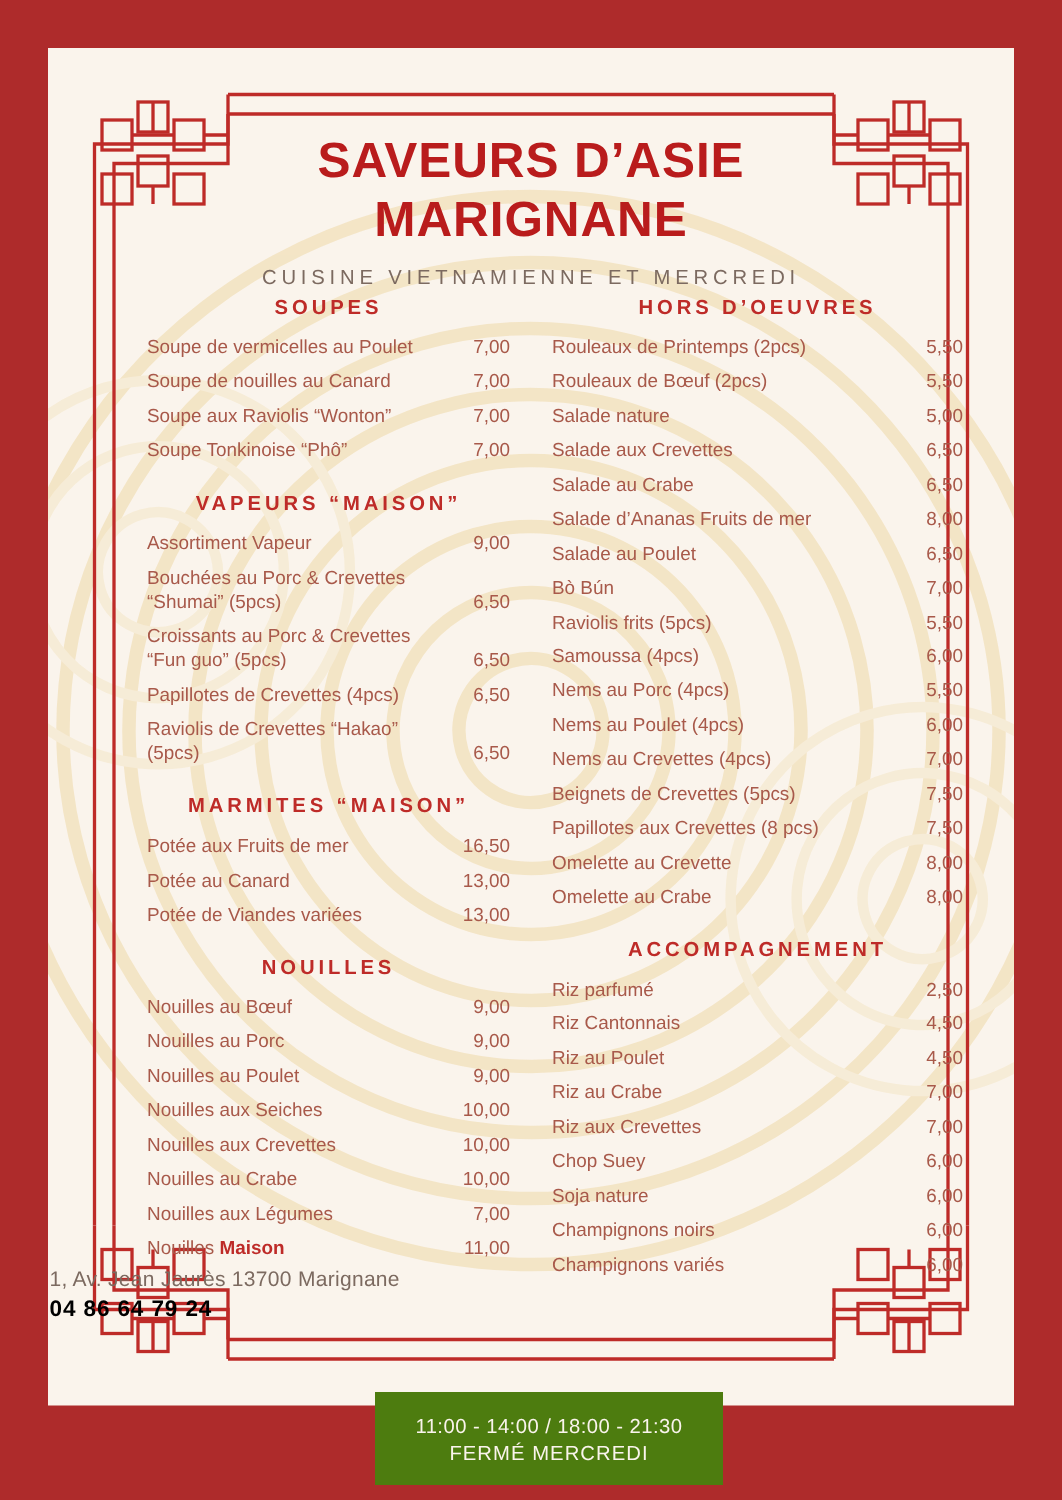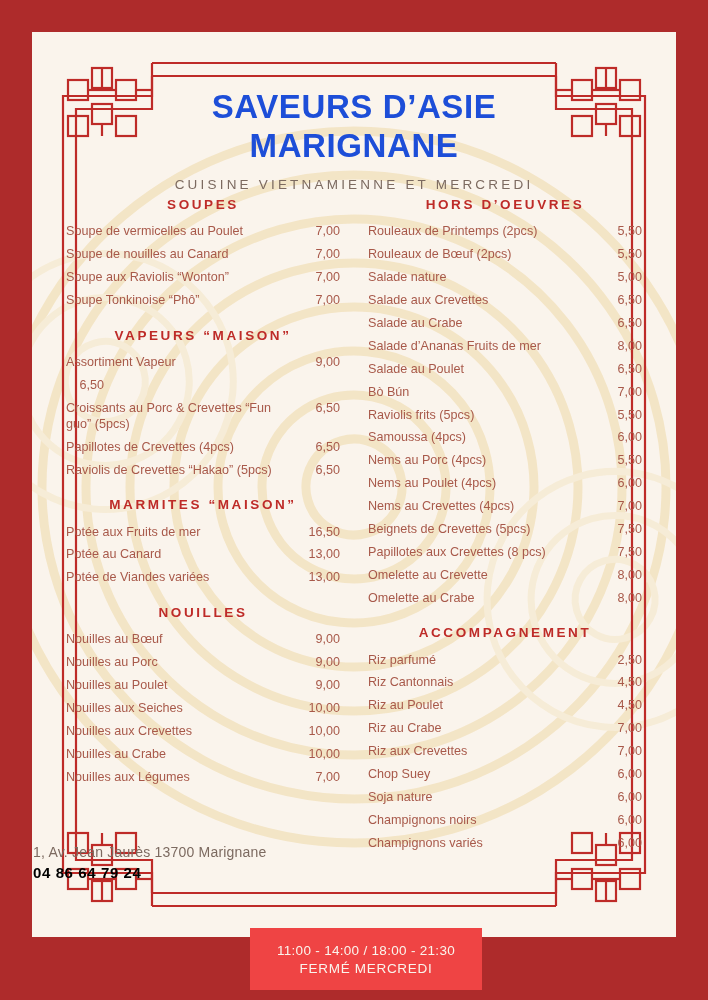--- a/index.html
+++ b/index.html
@@ -40,21 +40,21 @@
   .frame {
     position: absolute;
     left: 24px; top: 24px;
     width: 596px; height: 857px;
     pointer-events: none;
   }
 
   
   .header { position: absolute; left: 0; right: 0; top: 56px; text-align: center; }
   .title {
-    color: #1d4ed8;
+    color: #b91c1c;
     font-size: 33px;
     font-weight: bold;
     letter-spacing: .6px;
     line-height: 1.17;
   }
   .subtitle {
     margin-top: 12px;
     color: #7C6A60;
     font-size: 13.5px;
     letter-spacing: 3.2px;
@@ -62,37 +62,37 @@
   }
 
   
   .columns {
     position: absolute;
     left: 0; right: 0; top: 165px;
     display: flex;
     padding: 0 34px;
   }
   .col { width: 50%; }
-  .col-left  { padding-right: 14px; }
+  .col-left  { padding-right: 14px; padding-left: 32px; }
   .col-right { padding-left: 14px; }
 
   .section + .section { margin-top: 16px; }
 
   .section-title {
     text-align: center;
     color: #BE2B28;
     font-size: 13.5px;
     font-weight: bold;
     letter-spacing: 2.6px;
     margin-bottom: 8px;
   }
 
   .item {
     display: flex;
-    align-items: flex-start;
+    align-items: flex-end;
     color: #A8594A;
     font-size: 12.6px;
     line-height: 1.28;
     padding: 3.4px 0;
   }
   .item-name { flex: 1 1 auto; padding-right: 8px; }
   .item-name .accent { color: #BE2B28; font-weight: bold; }
   .item-price {
     flex: 0 0 auto;
     text-align: right;
@@ -108,21 +108,21 @@
   .address { color: #7C6A60; font-size: 14px; letter-spacing: .2px; }
   .phone   { color: #000000; font-size: 15px; font-weight: bold; margin-top: 4px; letter-spacing: .6px; }
 
   
   .hours-band {
     position: absolute;
     left: 250px;
     top: 928px;
     width: 232px;
     height: 62px;
-    background: #ef4444;
+    background: #4d7c0f;
     color: #FAF4EC;
     display: flex;
     flex-direction: column;
     align-items: center;
     justify-content: center;
     z-index: 5;
   }
   .hours-times { font-size: 13.5px; letter-spacing: .3px; }
   .hours-closed { font-size: 13.5px; font-weight: normal; letter-spacing: .7px; margin-top: 3px; }
 </style>
@@ -255,20 +255,21 @@
             <div class="item-price">7,00</div>
           </div>
         </div>
         <div class="section">
           <div class="section-title">VAPEURS “MAISON”</div>
           <div class="item">
             <div class="item-name">Assortiment Vapeur</div>
             <div class="item-price">9,00</div>
           </div>
           <div class="item">
+            <div class="item-name">Bouchées au Porc &amp; Crevettes “Shumai” (5pcs)</div>
             <div class="item-price">6,50</div>
           </div>
           <div class="item">
             <div class="item-name">Croissants au Porc &amp; Crevettes “Fun guo” (5pcs)</div>
             <div class="item-price">6,50</div>
           </div>
           <div class="item">
             <div class="item-name">Papillotes de Crevettes (4pcs)</div>
             <div class="item-price">6,50</div>
           </div>
@@ -314,20 +315,24 @@
             <div class="item-name">Nouilles aux Crevettes</div>
             <div class="item-price">10,00</div>
           </div>
           <div class="item">
             <div class="item-name">Nouilles au Crabe</div>
             <div class="item-price">10,00</div>
           </div>
           <div class="item">
             <div class="item-name">Nouilles aux Légumes</div>
             <div class="item-price">7,00</div>
+          </div>
+          <div class="item">
+            <div class="item-name"><span>Nouilles </span><span class="accent">Maison</span></div>
+            <div class="item-price">11,00</div>
           </div>
         </div>
       </div>
     <div class="col col-right">
         <div class="section">
           <div class="section-title">HORS D’OEUVRES</div>
           <div class="item">
             <div class="item-name">Rouleaux de Printemps (2pcs)</div>
             <div class="item-price">5,50</div>
           </div>

